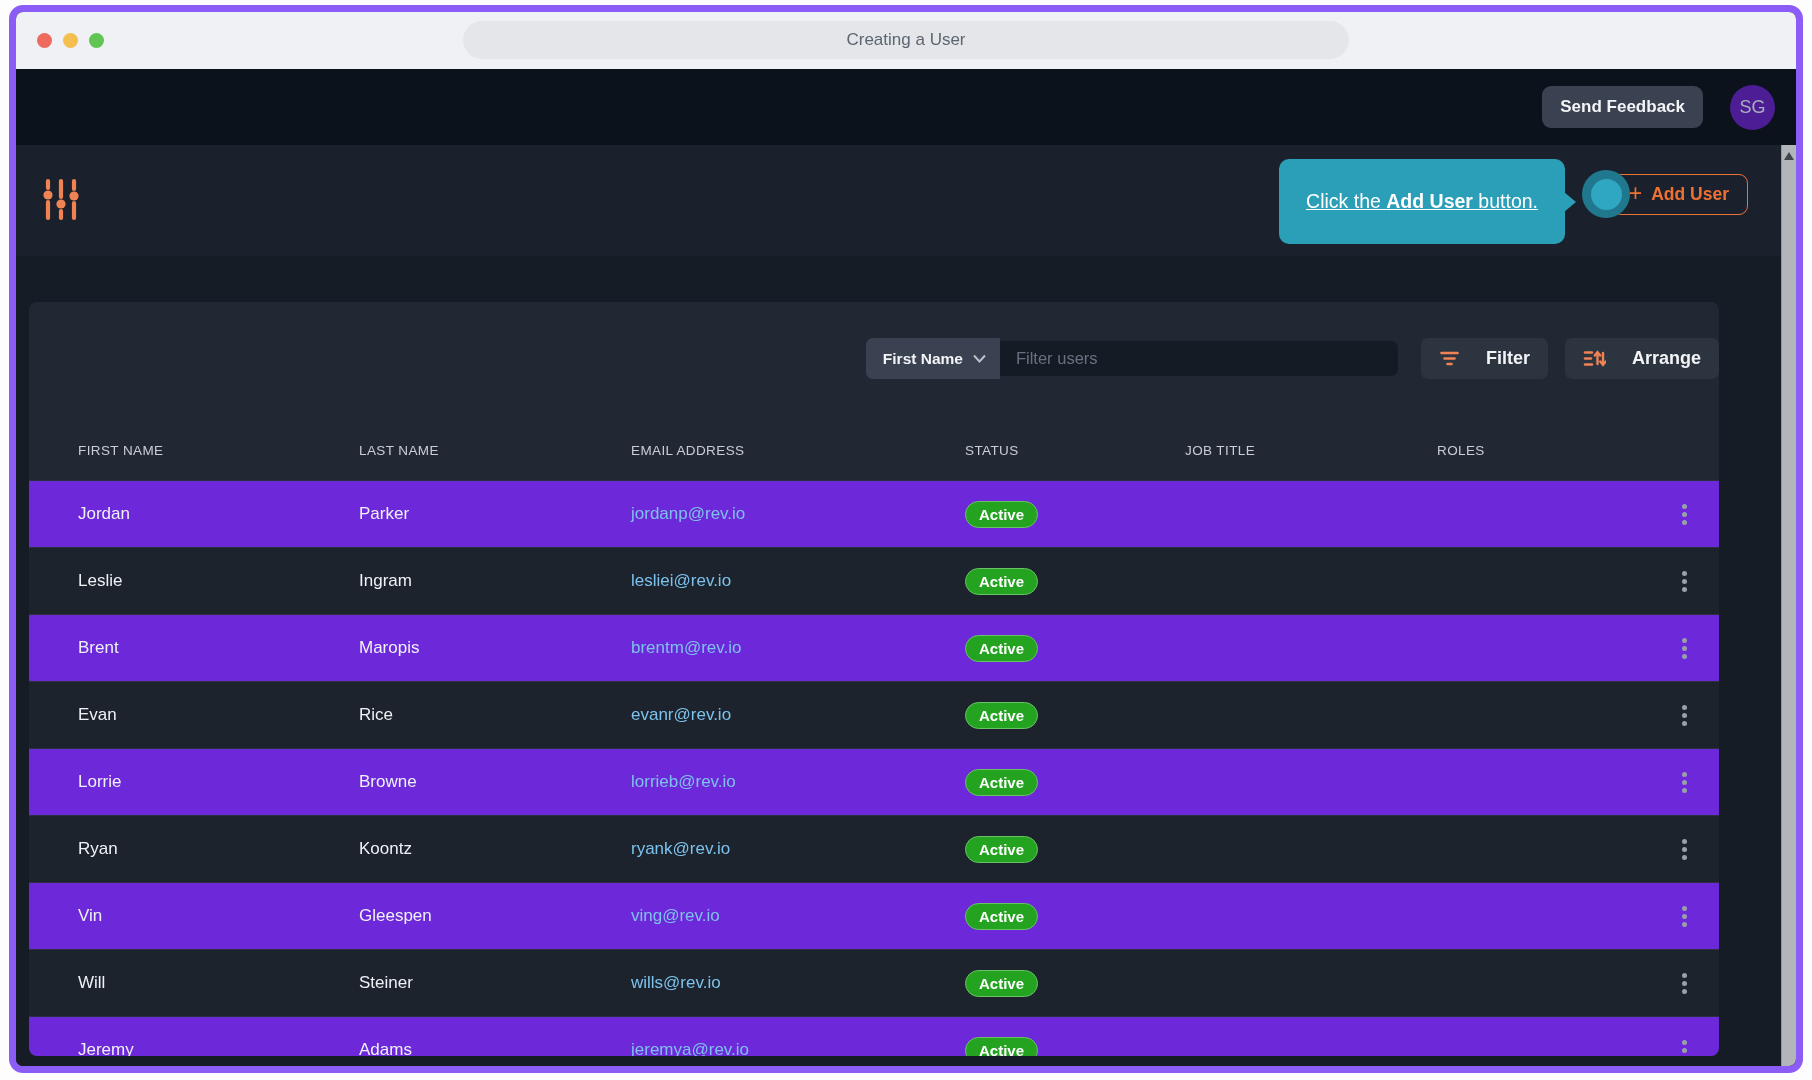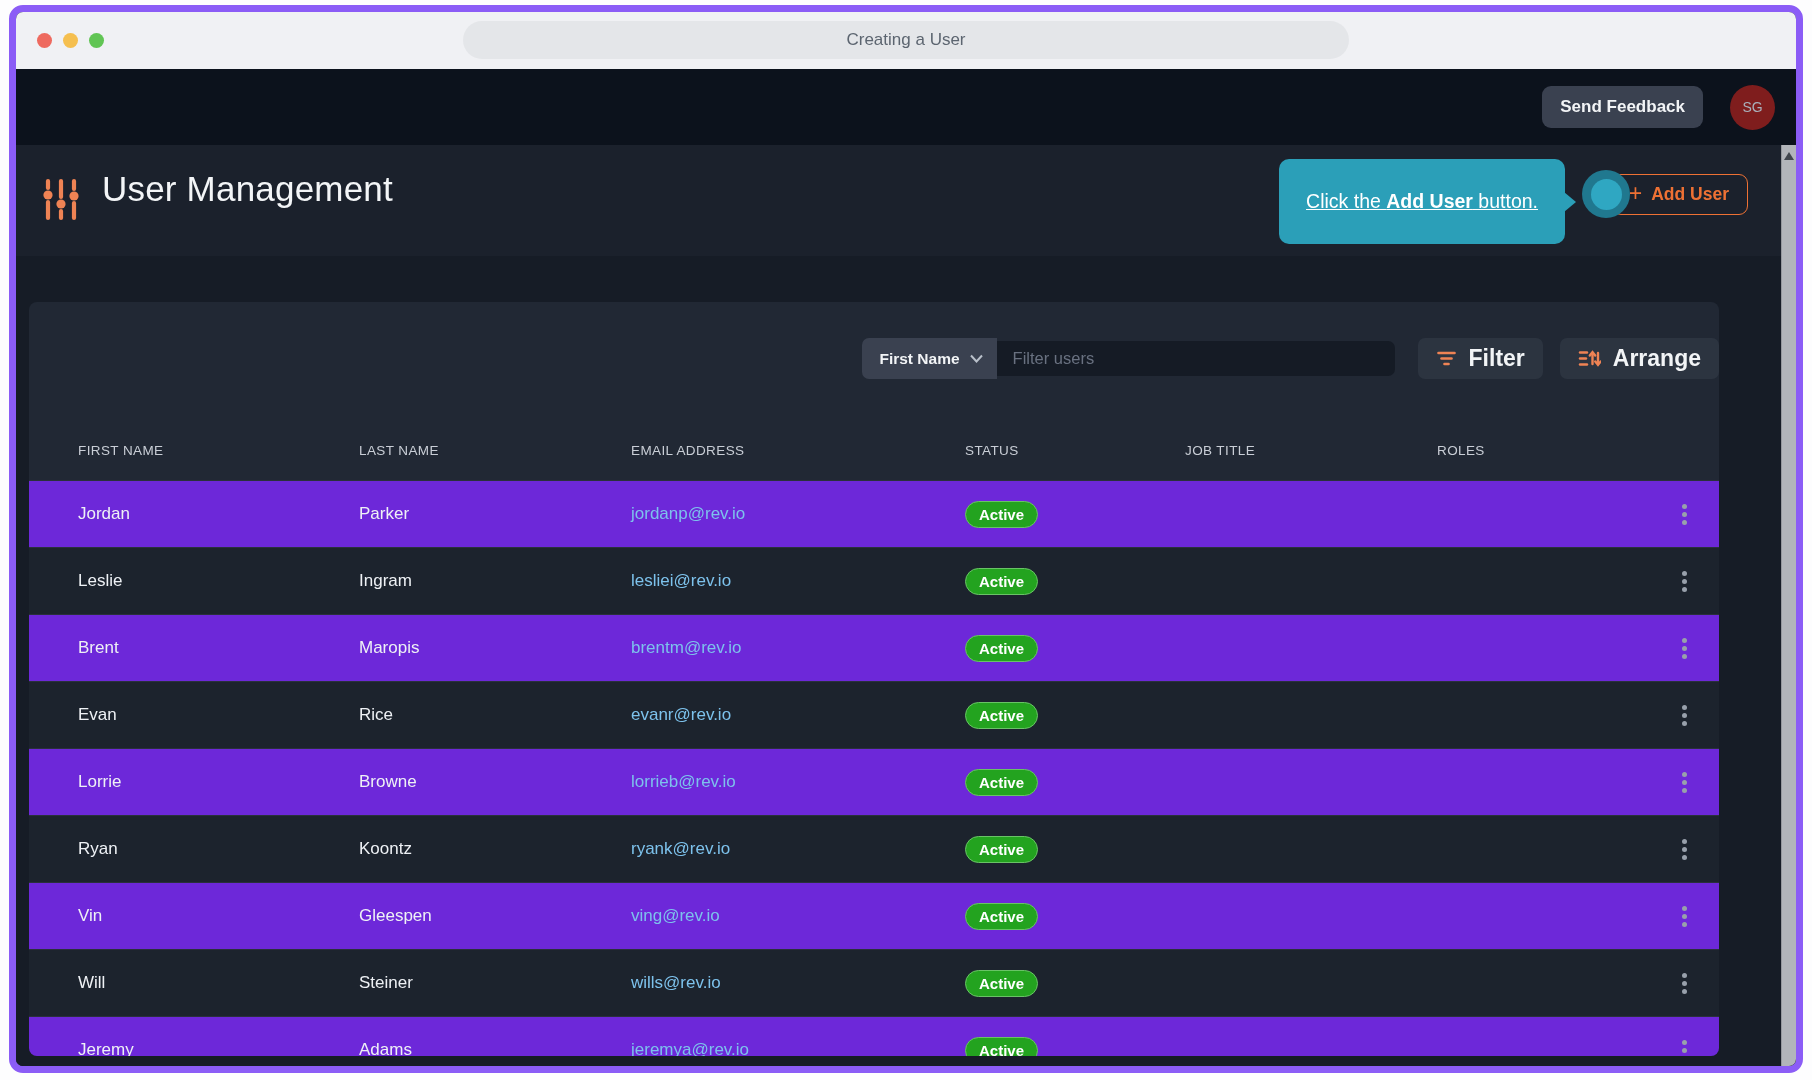--- a/index.html
+++ b/index.html
@@ -21,21 +21,21 @@
   .urlpill {
     position:absolute; left:50%; top:9px; transform:translateX(-50%);
     width:886px; height:38px; border-radius:19px; background:#e4e6e9;
     display:flex; align-items:center; justify-content:center;
     color:#5c6570; font-size:17px;
   }
 
   
   .topbar { height:76px; background:#0c121c; display:flex; align-items:center; justify-content:flex-end; gap:27px; padding-right:21px; flex:0 0 auto; }
   .feedback-btn { background:#3a4150; color:#f2f4f6; font-weight:bold; font-size:17px; border:none; border-radius:9px; padding:11px 18px; cursor:pointer; }
-  .avatar { width:45px; height:45px; border-radius:50%; background:#7f1d1d; color:#a9b0bb; font-size:14px; display:flex; align-items:center; justify-content:center; }
+  .avatar { width:45px; height:45px; border-radius:50%; background:#4c1d95; color:#a9b0bb; font-size:18px; display:flex; align-items:center; justify-content:center; }
 
   
   .band { height:111px; background:#1b212c; position:relative; flex:0 0 auto; display:flex; align-items:flex-start; padding:24px 0 0 25px; }
   .sliders-icon { margin-top:7px; flex:0 0 auto; }
   .band-text { margin-left:21px; }
   .page-title { color:#f3f5f7; font-size:35px; font-weight:500; letter-spacing:0.2px; }
   .page-sub { color:#99a1ac; font-size:17.5px; margin-top:7px; }
 
   .tour-tooltip {
     position:absolute; top:14px; right:231px; height:85px;
@@ -70,22 +70,22 @@
     color:#f2f4f6; font-weight:bold; font-size:15.5px; cursor:pointer;
   }
   .filter-input {
     width:398px; height:35px; background:#151b25; border:none; border-radius:0 7px 7px 0;
     color:#dfe3e8; font-size:16.5px; padding:0 16px; outline:none; font-family:inherit;
   }
   .filter-input::placeholder { color:#697180; }
   .gap23 { width:23px; } .gap17 { width:17px; }
   .tool-btn {
     height:41px; background:#2c3440; border:none; border-radius:7px;
-    color:#f2f4f6; font-weight:bold; font-size:23px;
-    display:flex; align-items:center; gap:12px; padding:0 18px; cursor:pointer;
+    color:#f2f4f6; font-weight:bold; font-size:18px;
+    display:flex; align-items:center; gap:26px; padding:0 18px; cursor:pointer;
     font-family:inherit;
   }
   .arrange-margin { margin-right:0; }
 
   
   .grid { display:grid; grid-template-columns:281px 272px 334px 220px 252px 212px 1fr; padding-left:49px; align-items:center; }
   .thead { margin-top:41px; height:60px; color:#c9ced6; font-size:13.5px; letter-spacing:0.4px; }
   .trow { height:67px; border-top:1px solid #2a303c; color:#eef1f5; font-size:17px; background:#6d28d9; }
   .trow.alt { background:#1c232d; }
   .email { color:var(--email,#7dc2ec); text-decoration:none; cursor:pointer; }
@@ -130,21 +130,20 @@
           <line x1="7" y1="26" x2="7" y2="42"></line>
         <line x1="20" y1="5" x2="20" y2="21"></line>
           <circle cx="20" cy="28" r="4.6" stroke="none"></circle>
           <line x1="20" y1="35" x2="20" y2="42"></line>
         <line x1="33" y1="5" x2="33" y2="13"></line>
           <circle cx="33" cy="20" r="4.6" stroke="none"></circle>
           <line x1="33" y1="27" x2="33" y2="42"></line>
       </g>
     </svg>
     <div class="band-text">
-      <div class="page-title">User Management</div>
     </div>
 
     <div class="tour-tooltip"><span>Click the </span><strong>Add User</strong><span> button.</span></div>
 
     <div class="beacon">
         <div class="beacon-core"></div>
       </div>
 
     <button class="add-user-btn">
       <span class="plus-glyph">+</span>

